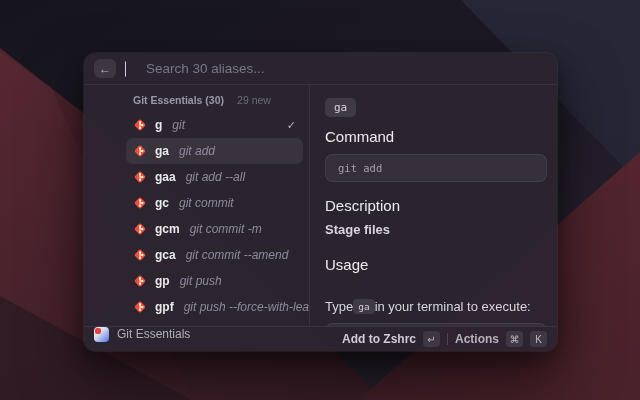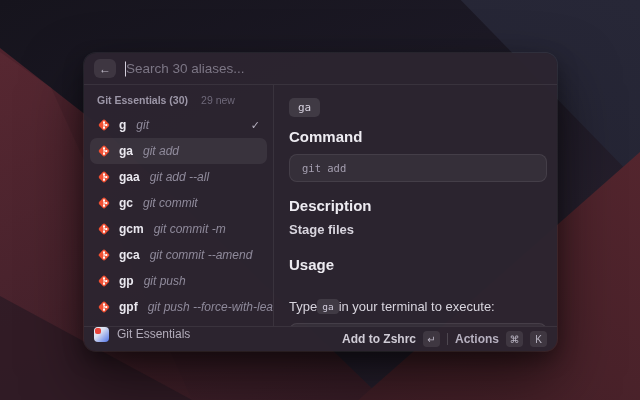--- a/index.html
+++ b/index.html
@@ -30,44 +30,44 @@
   
   .search-bar { flex: 0 0 32px; display: flex; align-items: center; gap: 9px;
     padding: 0 10px; border-bottom: 1px solid rgba(255,255,255,0.07); }
   .back-btn { width: 22px; height: 19px; border-radius: 6px; border: none;
     background: rgba(255,255,255,0.09); color: #c0bbc9; font-size: 12px; line-height: 1;
     display: flex; align-items: center; justify-content: center; cursor: pointer; }
   .search-wrap { position: relative; flex: 1; display: flex; align-items: center; }
   .caret { position: absolute; left: 0; top: 50%; transform: translateY(-50%);
     width: 1px; height: 15px; background: #d3ced c; background: #d3cedc; }
   .search-input { width: 100%; background: transparent; border: none; outline: none;
-    color: #e8e5ee; font-size: 13.5px; padding-left: 1px; font-family: "Liberation Sans", sans-serif; }
+    color: #e8e5ee; font-size: 13.5px; padding-left: 21px; font-family: "Liberation Sans", sans-serif; }
   .search-input::placeholder { color: #7c7685; }
 
   
-  .content { flex: 1; display: flex; min-height: 0; }
+  .content { flex: 1; display: flex; min-height: 0; padding-left: 36px; }
   .list-panel { flex: 0 0 190px; width: 190px; border-right: 1px solid rgba(255,255,255,0.07);
     padding: 0 6px; overflow: hidden; }
   .list-header { display: flex; align-items: baseline; gap: 13px; padding: 9px 7px 6px;
     font-size: 10.5px; }
   .list-title { color: #9d97a8; font-weight: 700; }
   .list-new { color: #6e6879; }
   .row { height: 26px; display: flex; align-items: center; gap: 8px; padding: 0 7px;
     border-radius: 7px; font-size: 12px; cursor: default; }
   .row.selected { background: rgba(255,255,255,0.07); }
   .row .gicon { flex: 0 0 14px; width: 14px; height: 14px; display: flex; }
   .row .alias { color: #eae8ef; font-weight: 700; }
   .row .cmd { color: #8f8a9b; margin-left: 2px; white-space: nowrap; font-style: italic; }
   .row .check { margin-left: auto; color: #b5b0bf; font-size: 11px; }
 
   
   .detail-panel { flex: 1; padding: 12px 10px 0 15px; overflow: hidden; color: #d8d5de; }
   .alias-badge { display: inline-block; background: rgba(255,255,255,0.10); color: #d6d1de;
     font-family: "DejaVu Sans Mono", monospace; font-size: 11px; padding: 3px 9px; border-radius: 5px; }
-  .dheading { font-size: 15px; font-weight: 700; color: #edebf1; }
+  .dheading { font-size: 15px; font-weight: 400; color: #edebf1; }
   .h-command { margin-top: 11px; }
   .h-desc { margin-top: 15px; }
   .h-usage { margin-top: 19px; }
   .code-block { margin-top: 9px; background: rgba(255,255,255,0.05);
     border: 1px solid rgba(255,255,255,0.08); border-radius: 8px; padding: 7px 12px;
     font-family: "DejaVu Sans Mono", monospace; font-size: 10.5px; color: #a59fb0; }
   .desc-text { margin-top: 8px; font-size: 13px; color: #d8d5de; font-weight: bold; }
   .usage-line { margin-top: 26px; display: flex; align-items: center; gap: 0; font-size: 13px; }
   .inline-code { background: rgba(255,255,255,0.10); border-radius: 4px; padding: 2px 5px;
     font-family: "DejaVu Sans Mono", monospace; font-size: 9.5px; color: #cfcad9; }

